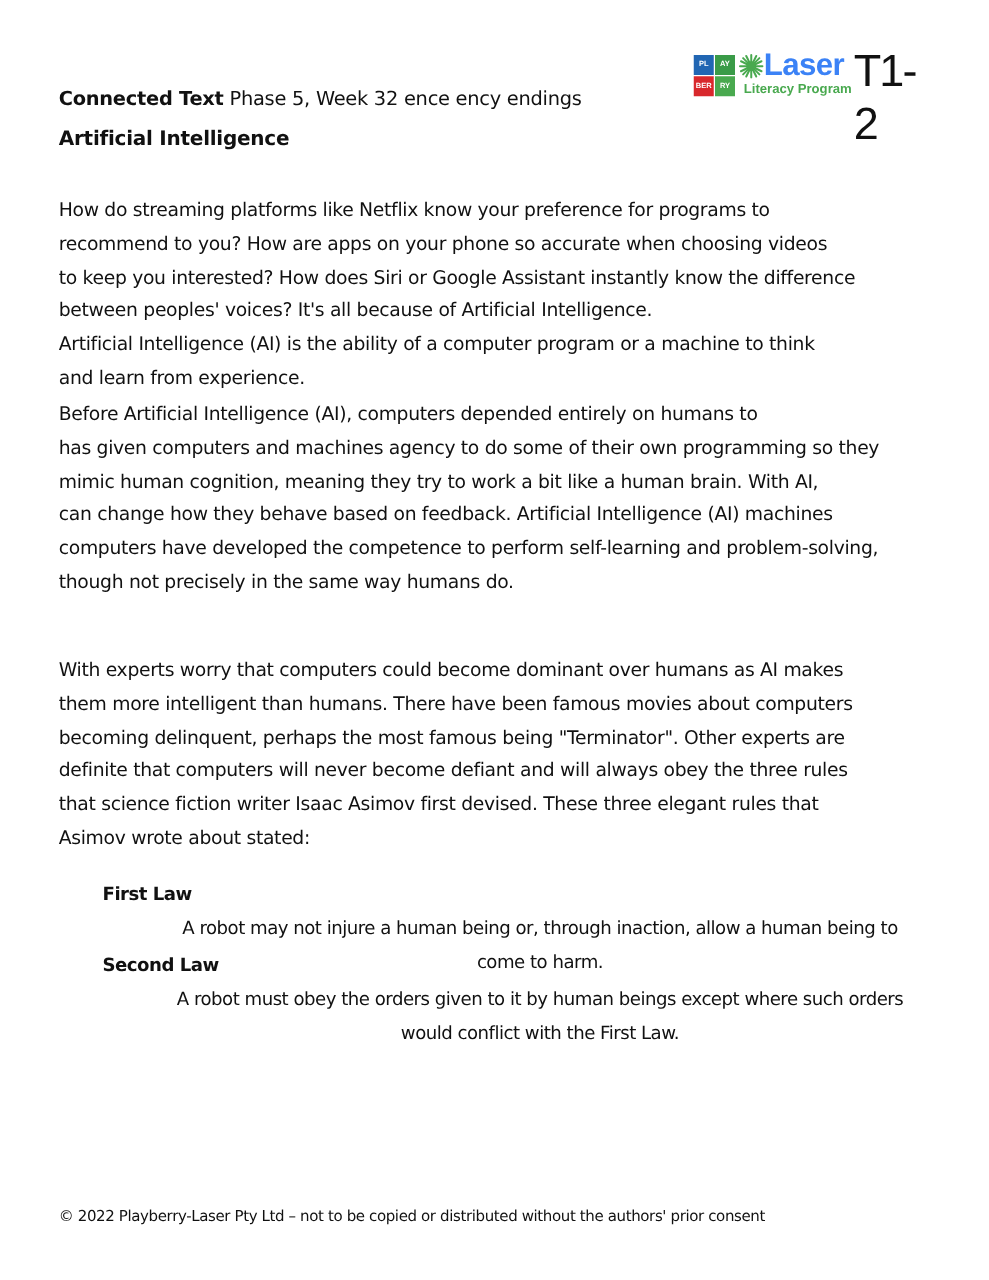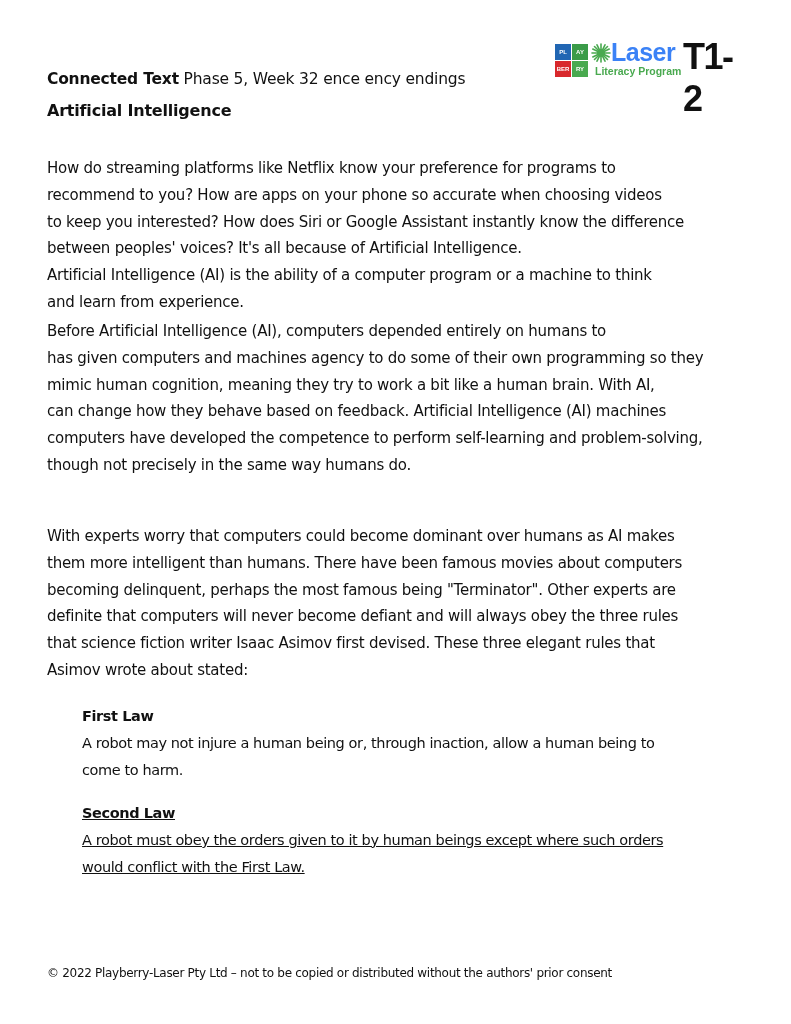--- a/index.html
+++ b/index.html
@@ -17,35 +17,35 @@
     .pz.a { left: 0; top: 0; background: #2166b3; }
     .pz.b { left: 17px; top: 0; background: #3a9b48; }
     .pz.c { left: 0; top: 17px; background: #d8282c; }
     .pz.d { left: 17px; top: 17px; background: #49a94f; }
     .burst { position: absolute; left: 36px; top: 3px; width: 20px; height: 20px; }
     .laser-word { position: absolute; left: 56px; top: -2px; font-family: "Liberation Sans", sans-serif;
                   font-weight: bold; font-size: 25px; color: #3b82f6; letter-spacing: -0.5px; }
     .literacy { position: absolute; left: 40px; top: 25px; font-family: "Liberation Sans", sans-serif;
                 font-weight: bold; font-size: 10.5px; color: #49a94f; white-space: nowrap; }
     .t12 { position: absolute; left: 128px; top: -4px; font-family: "Liberation Sans", sans-serif;
-           font-weight: bold; font-size: 36px; color: #111; letter-spacing: -1.5px; }
+           font-weight: normal; font-size: 36px; color: #111; letter-spacing: -1.5px; }
 
     .title { position: absolute; left: 47px; top: 101px; font-size: 16px; font-weight: bold; letter-spacing: -0.2px; }
 
     .para { position: absolute; left: 47px; width: 720px; font-size: 15px; line-height: 26.8px; letter-spacing: -0.25px; }
     .para .ln { display: block; white-space: nowrap; }
     .p1 { top: 143px; margin-top: 12px; }
     .p2 { top: 318px; }
     .p3 { top: 523px; }
 
     .law { position: absolute; left: 82px; width: 700px; font-size: 14.5px; line-height: 26.8px; letter-spacing: -0.4px; }
     .law .law-title { display: block; font-weight: bold; }
-    .law .ln { display: block; white-space: nowrap; }
+    .law .ln { display: block; white-space: nowrap; text-align: center; }
     .law1 { top: 703px; }
-    .law2 { top: 800px; text-decoration: underline; }
+    .law2 { top: 760px; }
 
     .footer { position: absolute; left: 47px; top: 966px; font-size: 12px; letter-spacing: -0.3px; white-space: nowrap; }
   </style>
 </head>
 <body>
 
 <div class="page">
 
   <div class="header-line">
     <span class="bold">Connected Text</span>

